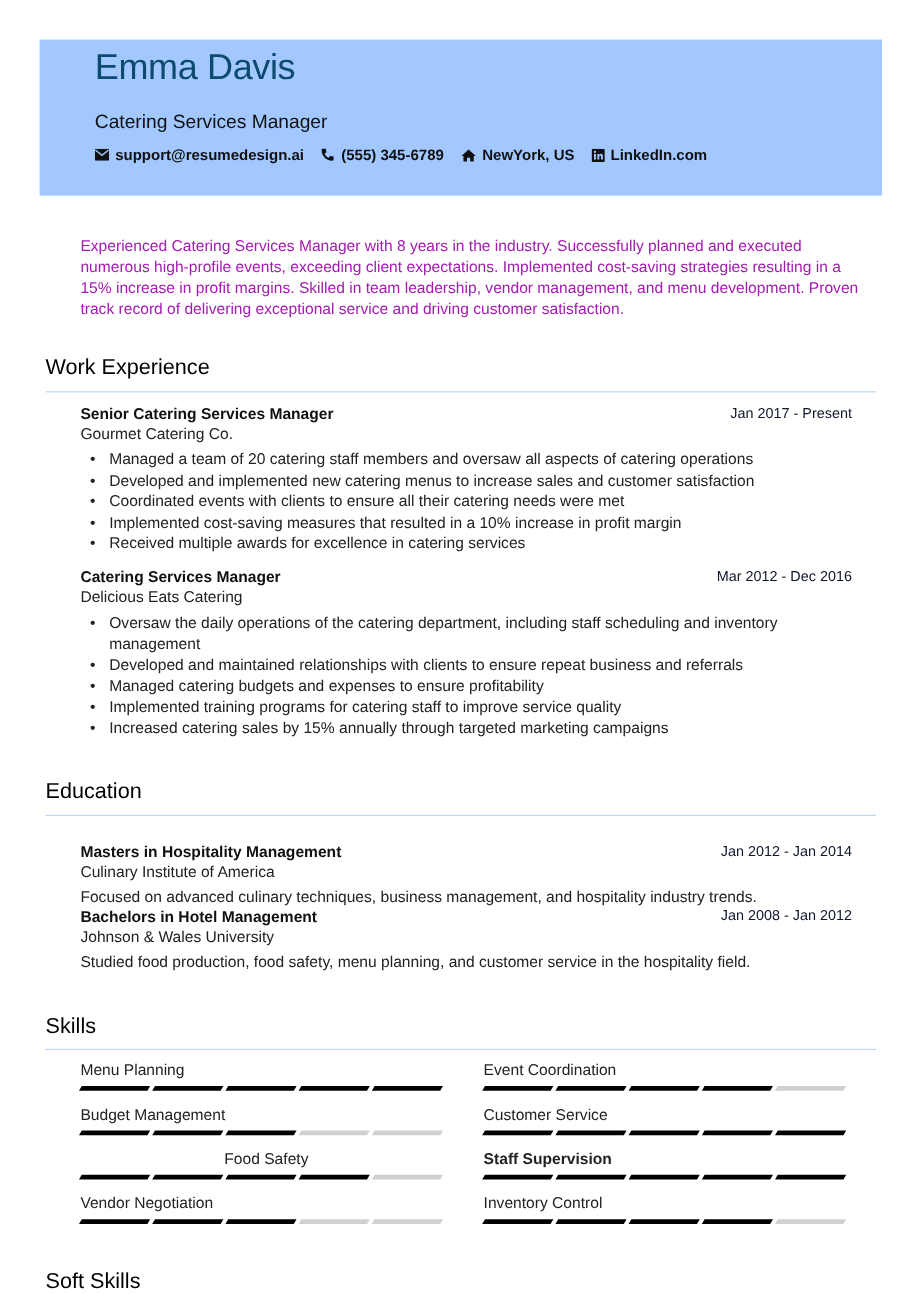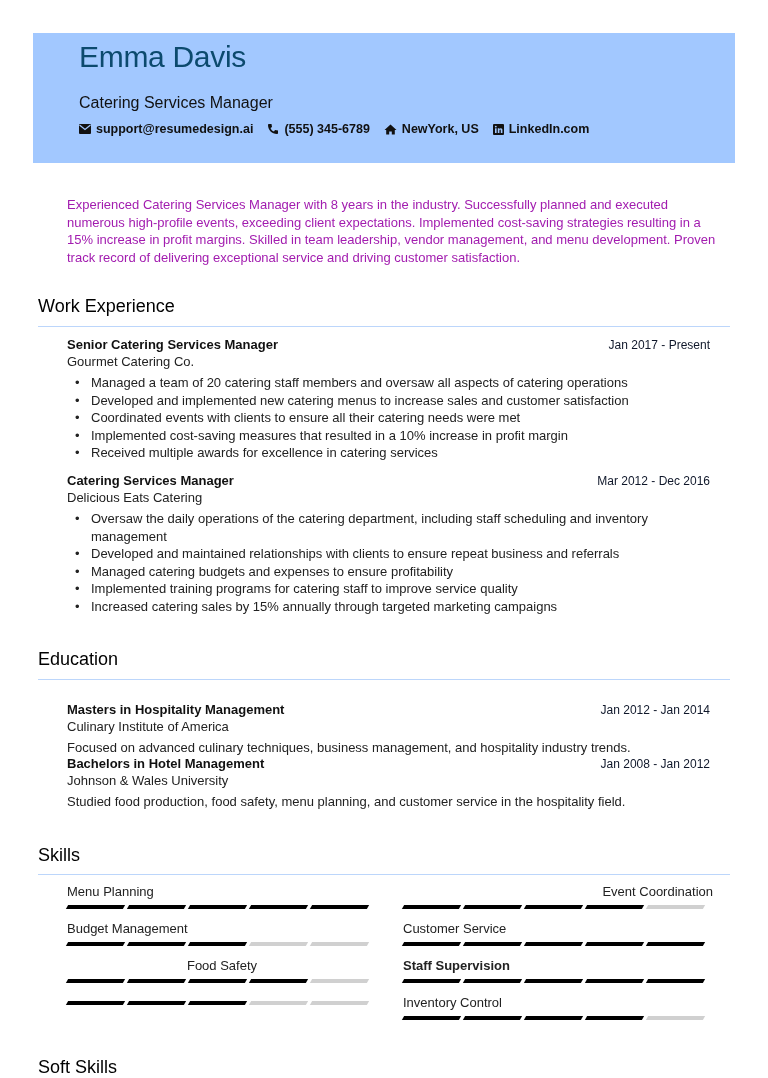--- a/index.html
+++ b/index.html
@@ -18,21 +18,21 @@
 
     .summary {
       position: absolute; left: 67px; top: 196px; width: 650px;
       font-size: 13px; line-height: 17.5px; color: #a21caf;
     }
 
     .section-title { position: absolute; left: 38px; font-size: 18px; color: #000; font-weight: 500; }
     .section-rule { position: absolute; left: 38px; width: 692px; height: 1px; background: #bcd6fb; }
 
     .entry { position: absolute; left: 67px; width: 643px; }
-    .entry-head { display: flex; justify-content: space-between; align-items: flex-end; }
+    .entry-head { display: flex; justify-content: space-between; align-items: flex-start; }
     .entry-title { font-size: 13px; font-weight: 700; color: #111; }
     .entry-date { font-size: 12px; color: #0f172a; }
     .entry-sub { font-size: 13px; color: #222; margin-top: 2px; }
     .entry-desc { font-size: 13px; color: #222; margin-top: 6px; }
     .bullets { list-style: none; margin-top: 5px; padding-left: 8px; }
     .bullets li { font-size: 13px; line-height: 17.5px; color: #222; position: relative; padding-left: 16px; }
     .bullets li::before { content: "•"; position: absolute; left: 0; top: 0; }
 
     .skill { position: absolute; width: 310px; }
     .skill-label { font-size: 13px; color: #222; }
@@ -141,21 +141,21 @@
     <div class="skill" style="left: 67px; top: 884px;">
       <div class="skill-label">Menu Planning</div>
       <div class="skill-bar">
         <div class="seg on"></div>
         <div class="seg on"></div>
         <div class="seg on"></div>
         <div class="seg on"></div>
         <div class="seg on"></div>
       </div>
     </div>
-    <div class="skill" style="left: 403px; top: 884px; text-align: right;">
+    <div class="skill" style="left: 403px; top: 884px;">
       <div class="skill-label">Event Coordination</div>
       <div class="skill-bar">
         <div class="seg on"></div>
         <div class="seg on"></div>
         <div class="seg on"></div>
         <div class="seg on"></div>
         <div class="seg"></div>
       </div>
     </div>
     <div class="skill" style="left: 67px; top: 921px;">
@@ -192,20 +192,21 @@
       <div class="skill-label">Staff Supervision</div>
       <div class="skill-bar">
         <div class="seg on"></div>
         <div class="seg on"></div>
         <div class="seg on"></div>
         <div class="seg on"></div>
         <div class="seg on"></div>
       </div>
     </div>
     <div class="skill" style="left: 67px; top: 995px;">
+      <div class="skill-label">Vendor Negotiation</div>
       <div class="skill-bar">
         <div class="seg on"></div>
         <div class="seg on"></div>
         <div class="seg on"></div>
         <div class="seg"></div>
         <div class="seg"></div>
       </div>
     </div>
     <div class="skill" style="left: 403px; top: 995px;">
       <div class="skill-label">Inventory Control</div>

